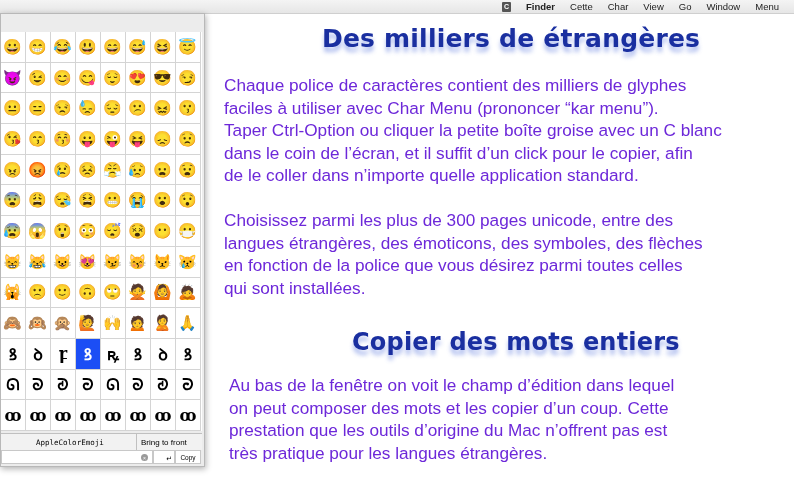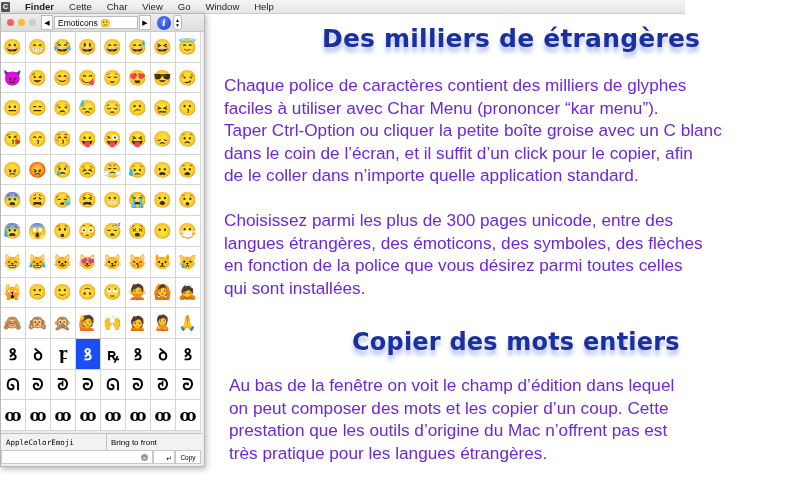--- a/index.html
+++ b/index.html
@@ -1,37 +1,37 @@
 <!DOCTYPE html>
 <html><head>
 <meta charset="utf-8">
 <style>
   html,body{margin:0;padding:0;}
   body{width:800px;height:500px;overflow:hidden;background:#ffffff;position:relative;font-family:"Liberation Sans",sans-serif;}
-  .menubar{position:absolute;left:0;top:0;width:685px;height:13px;background:linear-gradient(#f4f4f4,#e6e6e6);border-bottom:1px solid #cfcfcf;display:flex;align-items:center;font-size:9.5px;color:#222;}
+  .menubar{position:absolute;left:0;top:0;width:794px;height:13px;background:linear-gradient(#f4f4f4,#e6e6e6);border-bottom:1px solid #cfcfcf;display:flex;align-items:center;font-size:9.5px;color:#222;justify-content:flex-end;}
   .menubar .cbox{width:9px;height:10px;background:#555;color:#fff;font-size:7px;font-weight:bold;display:flex;align-items:center;justify-content:center;margin-left:1px;border-radius:1px;}
   .menubar .apple{margin-left:7px;margin-right:8px;font-size:10px;}
   .menubar .mi{margin-right:15px;}
   .menubar .mi.bold{font-weight:bold;}
   .win{position:absolute;left:0;top:13px;width:203px;height:452px;background:#ececec;border:1px solid #b8b8b8;box-shadow:1px 2px 6px rgba(0,0,0,0.3);}
   .titlebar{height:17px;display:flex;align-items:center;background:linear-gradient(#ededed,#dcdcdc);border-bottom:1px solid #c8c8c8;}
   .tl{width:7px;height:7px;border-radius:50%;margin-left:4px;}
   .tl.red{background:#fc5f57;margin-left:6px;}
   .tl.yel{background:#fdbc2e;}
   .tl.gry{background:#cdcdcd;}
   .navbtn{width:10px;height:13px;background:#fff;border:1px solid #bcbcbc;font-size:7px;display:flex;align-items:center;justify-content:center;margin-left:5px;}
   .pagesel{width:84px;height:13px;background:#fff;border:1px solid #bcbcbc;font-size:8.5px;display:flex;align-items:center;padding-left:3px;margin-left:1px;box-sizing:border-box;}
   .info{width:14px;height:14px;border-radius:50%;background:radial-gradient(circle at 40% 35%,#5a7cff,#1c3fcc);color:#fff;font-weight:bold;font-style:italic;font-family:"DejaVu Serif",serif;font-size:10px;display:flex;align-items:center;justify-content:center;margin-left:6px;}
   .stepper{width:7px;height:13px;border:1px solid #bcbcbc;border-radius:3px;background:#fff;font-size:5px;display:flex;flex-direction:column;align-items:center;justify-content:center;margin-left:2px;line-height:5px;}
   .grid{position:absolute;left:0;top:18px;width:201px;display:grid;grid-template-columns:repeat(8,25px);grid-auto-rows:30.7px;gap:0;background:#fff;}
   .cell{border-right:1px solid #d4d4d4;border-bottom:1px solid #d4d4d4;display:flex;align-items:center;justify-content:center;font-size:15px;box-sizing:border-box;overflow:hidden;}
   .cell.sel{background:#1c4ef5;color:#fff;}
   .cell.glyph{font-family:"DejaVu Serif",serif;font-size:16px;font-weight:bold;}
   .status{position:absolute;left:0;top:419px;width:201px;height:16px;display:flex;border-top:1px solid #c0c0c0;background:#f2f2f2;font-size:8px;}
-  .status .font{width:100px;border-right:1px solid #c0c0c0;padding-left:5px;display:flex;align-items:center;font-family:"DejaVu Sans Mono",monospace;font-size:7.5px;}
+  .status .font{width:100px;border-right:1px solid #c0c0c0;padding-left:19px;display:flex;align-items:center;font-family:"DejaVu Sans Mono",monospace;font-size:7.5px;margin-left:16px;}
   .status .btf{flex:1;padding-left:4px;display:flex;align-items:center;text-align:right;}
   .editrow{position:absolute;left:0;top:436px;width:201px;height:15px;display:flex;}
   .edit{width:152px;height:14px;background:#fff;border:1px solid #c8c8c8;box-sizing:border-box;position:relative;}
   .clr{position:absolute;right:4px;top:3px;width:7px;height:7px;border-radius:50%;background:#9a9a9a;color:#fff;font-size:5px;display:flex;align-items:center;justify-content:center;}
   .ret{width:22px;height:14px;background:#fff;border:1px solid #c8c8c8;box-sizing:border-box;font-size:7px;display:flex;align-items:flex-end;justify-content:flex-end;padding-right:2px;}
   .copy{width:26px;height:14px;background:#fff;border:1px solid #c8c8c8;box-sizing:border-box;font-size:6.5px;display:flex;align-items:center;justify-content:center;}
   .h1{position:absolute;font-family:"DejaVu Sans",sans-serif;font-weight:bold;color:#1a2fa0;text-shadow:0 5px 4px rgba(80,110,220,0.45);letter-spacing:0.2px;}
   .para{position:absolute;font-family:"Liberation Sans",sans-serif;color:#6d28d9;font-size:17.2px;line-height:22.5px;white-space:pre;}
 </style>
 </head>
@@ -39,37 +39,24 @@
 
 <div class="menubar">
   <div class="cbox">C</div>
   <span class="apple"></span>
   <span class="mi bold">Finder</span>
   <span class="mi">Cette</span>
   <span class="mi">Char</span>
   <span class="mi">View</span>
   <span class="mi">Go</span>
   <span class="mi">Window</span>
-  <span class="mi">Help</span>
+  <span class="mi">Menu</span>
 </div>
 
 <div class="win">
-  <div class="titlebar">
-    <div class="tl red"></div>
-    <div class="tl yel"></div>
-    <div class="tl gry"></div>
-    <div class="navbtn">◀</div>
-    <div class="pagesel">Emoticons 🙂</div>
-    <div class="navbtn" style="margin-left:1px">▶</div>
-    <div class="info">i</div>
-    <div class="stepper">
-      <span>▲</span>
-      <span>▼</span>
-    </div>
-  </div>
 
   <div class="grid" id="grid">
       <div class="cell">😀</div>
       <div class="cell">😁</div>
       <div class="cell">😂</div>
       <div class="cell">😃</div>
       <div class="cell">😄</div>
       <div class="cell">😅</div>
       <div class="cell">😆</div>
       <div class="cell">😇</div>

